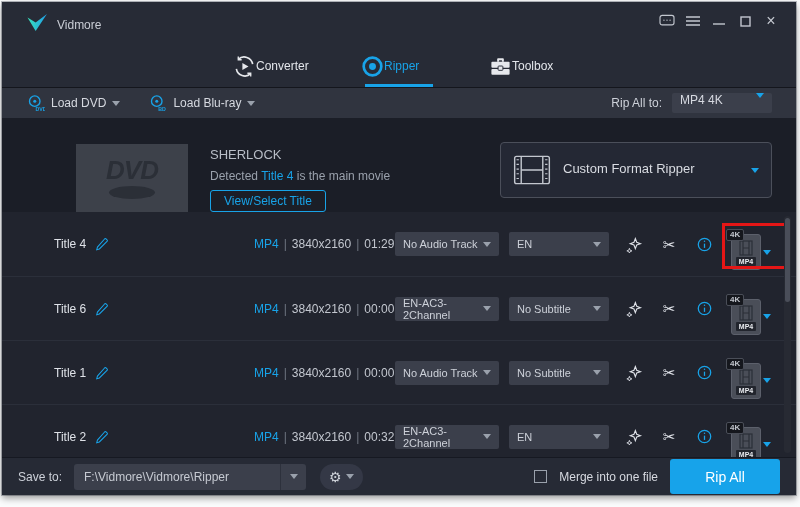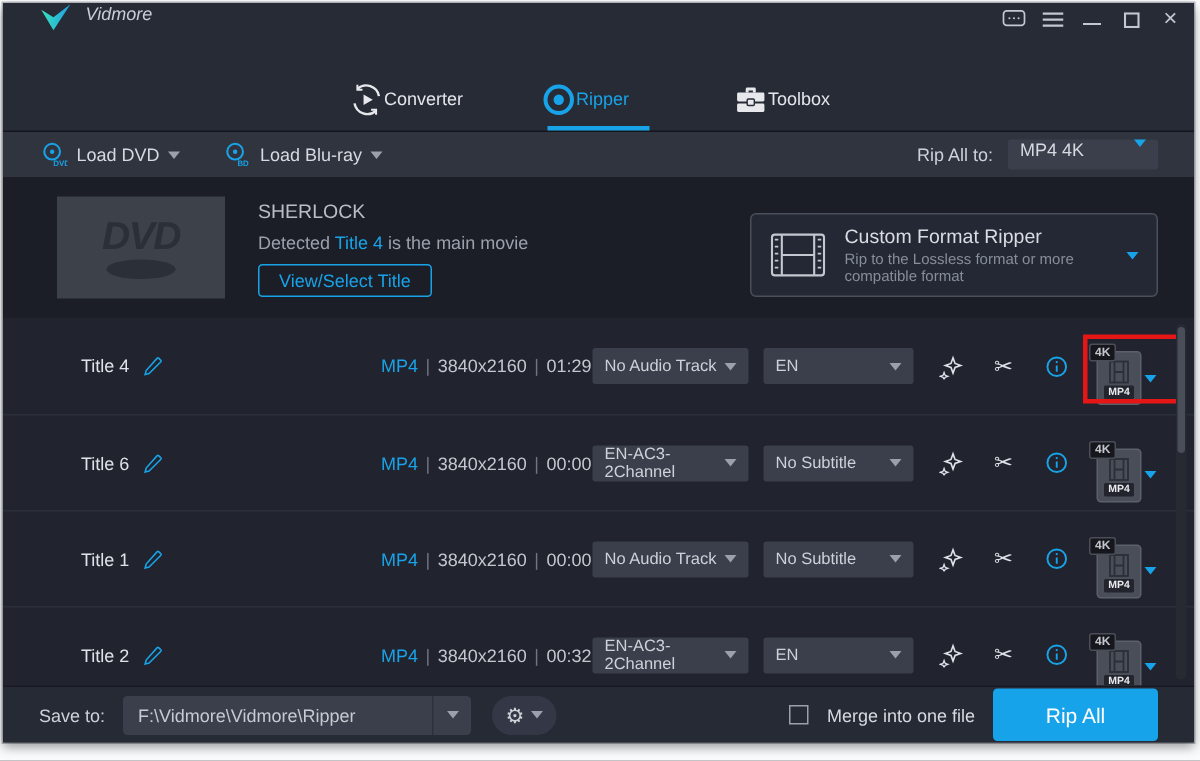--- a/index.html
+++ b/index.html
@@ -3,21 +3,21 @@
 <meta charset="utf-8">
 <style>
   * { margin:0; padding:0; box-sizing:border-box; }
   html,body { width:800px; height:507px; overflow:hidden; background:#fafbfc;
               font-family:"Liberation Sans", sans-serif; }
   .window { position:absolute; left:2px; top:2px; width:794px; height:493px;
             background:#272b36; box-shadow:0 3px 7px rgba(0,0,0,.40), 0 0 0 1px #b9bcc2;
             display:flex; flex-direction:column; overflow:hidden; }
 
   
-  .titlebar { height:30px; display:flex; align-items:flex-start; padding:0 3px 0 24px; flex:none;font-style:italic; }
+  .titlebar { height:30px; display:flex; align-items:flex-end; padding:0 12px 0 24px; flex:none; }
   .logo { width:22px; height:19px; margin-right:9px; }
   .app-title { color:#c9cdd5; font-size:12px; }
   .tb-spacer { flex:1; }
   .tb-btn { width:26px; height:22px; display:flex; align-items:center; justify-content:center;
             color:#c3c7cf; }
   .tb-btn svg { display:block; }
   .glyph-close { font-size:16px; line-height:1; color:#c3c7cf; }
 
   
   .navbar { height:56px; display:flex; justify-content:center; align-items:flex-end; gap:52px;
@@ -37,21 +37,21 @@
   .mini-select { background:#3b3f4b; height:20px; display:flex; 
                  padding:0 8px; border-radius:2px; color:#d6d9e0; font-size:12px; }
   .mini-select.wide { width:100px; justify-content:space-between; }
   .caret { width:0; height:0; border-left:4px solid transparent; border-right:4px solid transparent;
            border-top:5px solid #9aa1ac; }
   .caret.blue { border-top-color:#18a3e8; }
 
   
   .content { flex:1; background:#1b1e27; position:relative; overflow:hidden; }
 
-  .disc-info { height:94px; display:flex; align-items:center; padding:0 36px; position:relative; }
+  .disc-info { height:94px; display:flex; align-items:flex-end; padding:0 36px; position:relative;margin-left:38px; }
   .dvd-thumb { width:112px; height:68px; background:#3d414a; display:flex; flex-direction:column;
                align-items:center; justify-content:center; flex:none; }
   .dvd-word { font-size:26px; font-weight:bold; font-style:italic; color:#2b2f37;
               letter-spacing:-1px; line-height:1; }
   .dvd-ellipse { width:46px; height:13px; background:#2b2f37; border-radius:50%; margin-top:3px; }
   .disc-text { margin-left:22px; display:flex; flex-direction:column; gap:7px; }
   .disc-name { color:#b8bdc6; font-size:13px; }
   .detected { color:#9aa1ac; font-size:12px; }
   .detected .link { color:#18a3e8; }
   .view-select-btn { border:1px solid #18a3e8; color:#18a3e8; font-size:12px; background:transparent;
@@ -90,21 +90,21 @@
   .hl-box { position:absolute; left:-9px; top:-11px; width:66px; height:46px;
             border:3px solid #e51616; pointer-events:none; }
 
   .scrollbar { position:absolute; right:5px; top:4px; bottom:4px; width:7px; background:#272a33;
                border-radius:4px; }
   .scroll-thumb { position:absolute; top:2px; left:1px; width:5px; height:84px; background:#4a4e59;
                   border-radius:3px; }
 
   
   .bottombar { height:38px; background:#262a35; border-top:1px solid #161922; display:flex;
-               align-items:center; padding:0 24px; flex:none; }
+               align-items:center; padding:0 16px; flex:none; }
   .saveto-label { color:#cdd1d9; font-size:12px; margin-right:12px; }
   .path-field { width:232px; height:26px; background:#3b3f4b; border-radius:3px; display:flex;
                 align-items:center; }
   .path-text { flex:1; color:#c6cad2; font-size:12px; padding:0 10px; white-space:nowrap;
                overflow:hidden; }
   .path-caret { width:26px; height:100%; border-left:1px solid #2d313c; display:flex;
                 align-items:center; justify-content:center; }
   .gear-pill { margin-left:14px; height:26px; padding:0 9px; background:#343846; border-radius:13px;
                display:flex; align-items:center; gap:4px; }
   .gear-glyph { color:#cdd1d8; font-size:14px; line-height:1; }
@@ -240,21 +240,20 @@
         <button class="view-select-btn">View/Select Title</button>
       </div>
       <div class="custom-panel">
         <svg width="38" height="30" viewBox="0 0 40 32" fill="none" stroke="#c3c7cf" stroke-width="1.5">
           <rect x="1.5" y="1.5" width="37" height="29" rx="2"></rect>
           <path d="M8.5 1.5 v29 M31.5 1.5 v29 M8.5 16 h23"></path>
           <path d="M3.5 5h2.5M3.5 10h2.5M3.5 15h2.5M3.5 20h2.5M3.5 25h2.5M34 5h2.5M34 10h2.5M34 15h2.5M34 20h2.5M34 25h2.5" stroke-width="1.2"></path>
         </svg>
         <div class="cp-text">
           <div class="cp-title">Custom Format Ripper</div>
-          <div class="cp-sub">Rip to the Lossless format or more compatible format</div>
         </div>
         <span class="caret blue"></span>
       </div>
     </div>
 
     <div class="rows">
 
       <div class="row">
         <div class="r-title">
           <span>Title 4</span>

